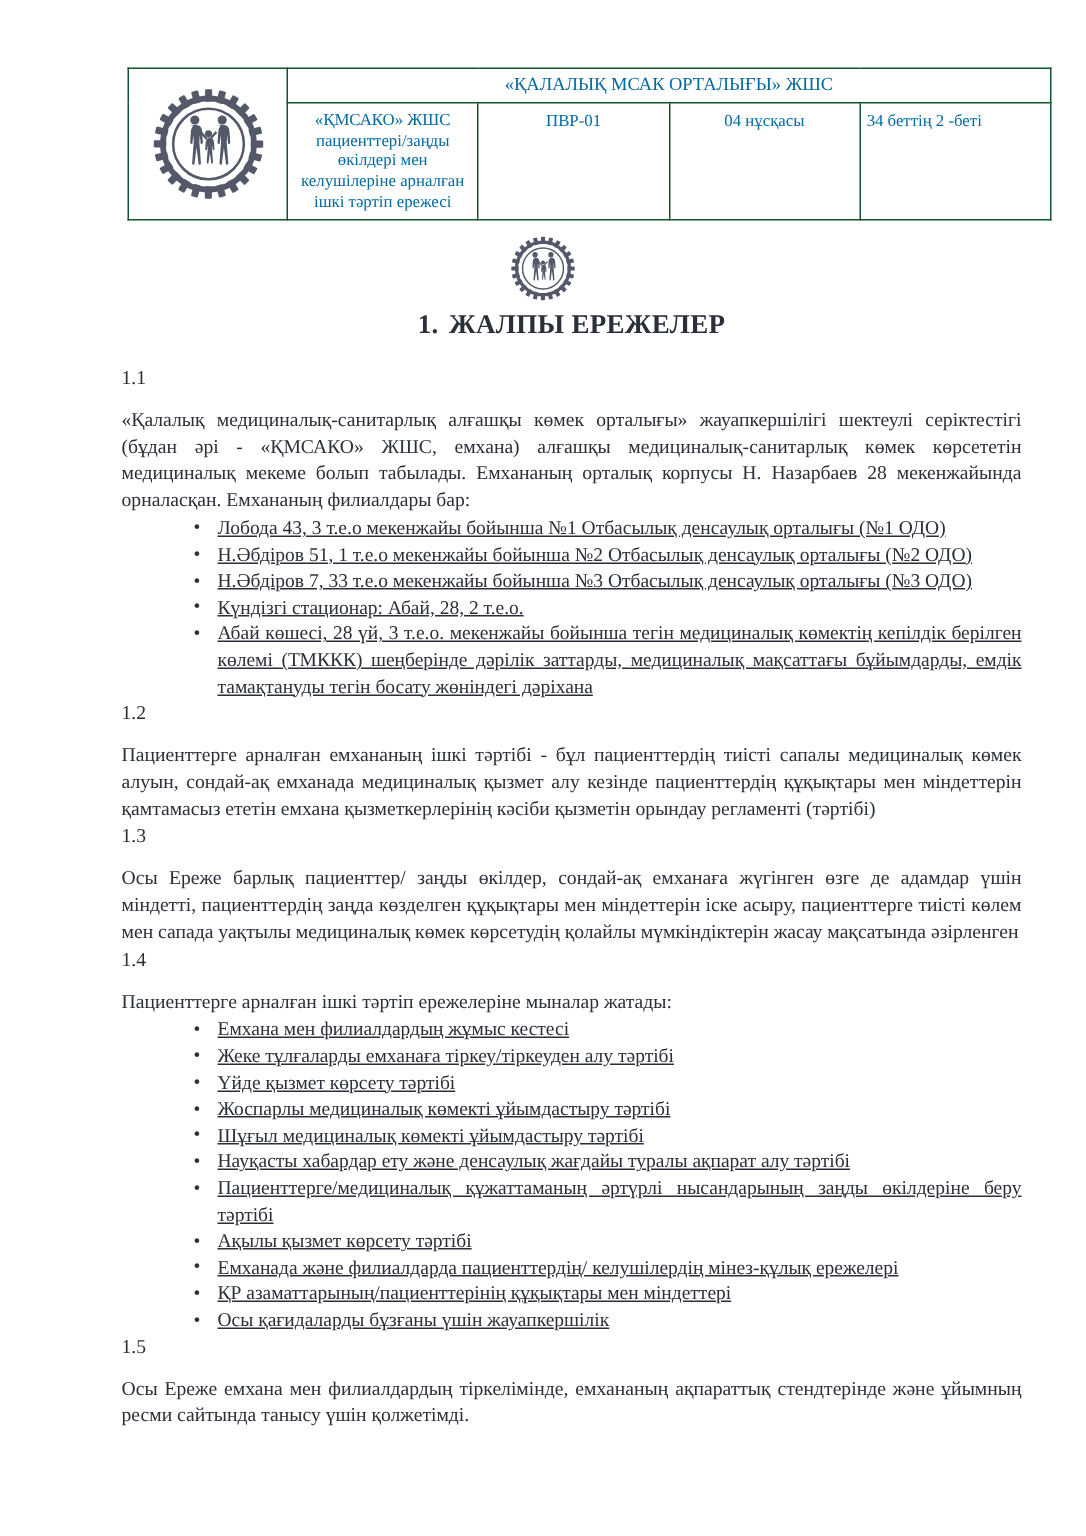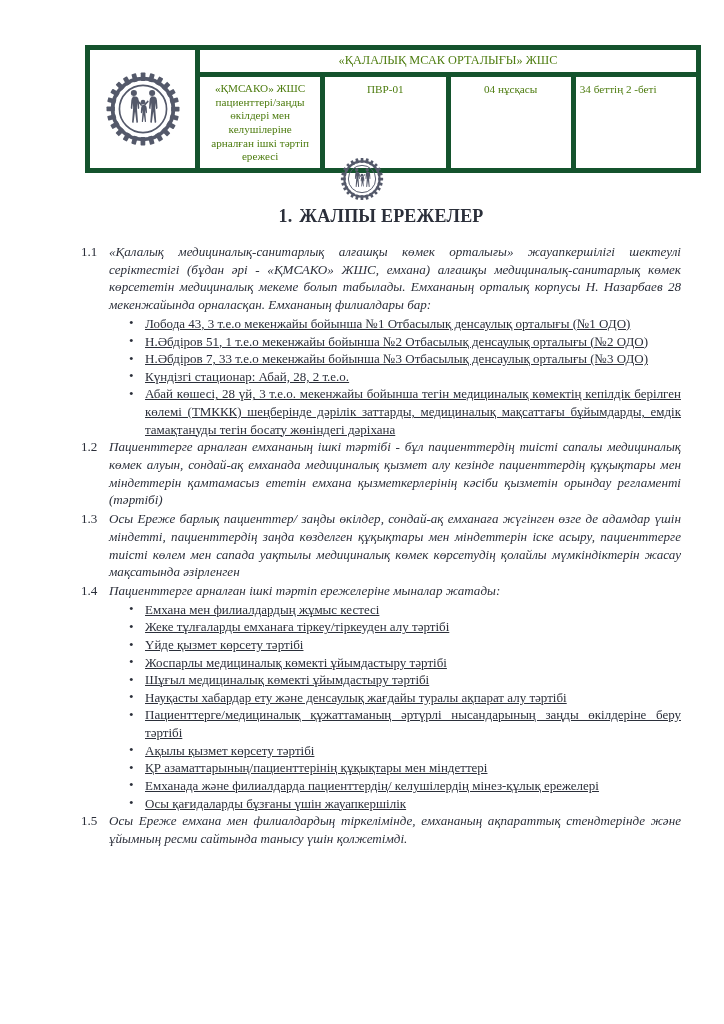--- a/index.html
+++ b/index.html
@@ -27,26 +27,26 @@
   
   .header-table {
     position: absolute;
     left: 85px;
     top: 45px;
     width: 616px;
     border-collapse: collapse;
     table-layout: fixed;
   }
   .header-table td {
-    border: 5px solid #14532d;
+    border: 1px solid #14532d;
     padding: 0;
     vertical-align: top;
     font-size: 11.2px;
     line-height: 1.22;
-    color: #4d7c0f;
+    color: #0369a1;
   }
   td.logo-cell {
     width: 105px;
     text-align: center;
     vertical-align: middle;
     padding: 3px 0;
   }
   td.org-title-cell {
     text-align: center;
     padding: 2px 4px 3px 4px;
@@ -99,36 +99,36 @@
     margin: 0 0 16px 0;
     letter-spacing: 0.2px;
     font-family: "Liberation Serif", "DejaVu Serif", serif;
   }
   h1.section-title .num { margin-right: 7px; }
 
   .clause {
     display: flex;
     align-items: flex-start;
     margin-bottom: 1px;
+    flex-direction: column;
   }
   .clause-num {
     flex: 0 0 28px;
     font-size: 13.1px;
     line-height: 1.355;
     text-align: left;
     padding-top: 0;
   }
   .clause-body {
     flex: 1 1 auto;
     font-size: 13.1px;
     line-height: 1.355;
     text-align: justify;
     text-justify: inter-word;
     hyphens: none;
-    font-style: italic;
   }
 
   ul.bullets {
     list-style: none;
     margin: 0;
     padding: 0 0 0 48px;
   }
   ul.bullets > li {
     position: relative;
     font-size: 13px;
@@ -301,22 +301,22 @@
     </div>
     <ul class="bullets">
       <li class="nojust">Емхана мен филиалдардың жұмыс кестесі</li>
       <li class="nojust">Жеке тұлғаларды емханаға тіркеу/тіркеуден алу тәртібі</li>
       <li class="nojust">Үйде қызмет көрсету тәртібі</li>
       <li class="nojust">Жоспарлы медициналық көмекті ұйымдастыру тәртібі</li>
       <li class="nojust">Шұғыл медициналық көмекті ұйымдастыру тәртібі</li>
       <li class="nojust">Науқасты хабардар ету және денсаулық жағдайы туралы ақпарат алу тәртібі</li>
       <li>Пациенттерге/медициналық құжаттаманың әртүрлі нысандарының заңды өкілдеріне беру тәртібі</li>
       <li class="nojust">Ақылы қызмет көрсету тәртібі</li>
+      <li class="nojust">Емханада және филиалдарда пациенттердің/ келушілердің мінез-құлық ережелері</li>
       <li class="nojust">ҚР азаматтарының/пациенттерінің құқықтары мен міндеттері</li>
-      <li class="nojust">Емханада және филиалдарда пациенттердің/ келушілердің мінез-құлық ережелері</li>
       <li class="nojust">Осы қағидаларды бұзғаны үшін жауапкершілік</li>
     </ul>
 
     <div class="clause">
       <div class="clause-num">1.5</div>
       <div class="clause-body">Осы Ереже емхана мен филиалдардың тіркелімінде, емхананың ақпараттық стендтерінде және ұйымның ресми сайтында танысу үшін қолжетімді.</div>
     </div>
 
   </div>
 </div>

